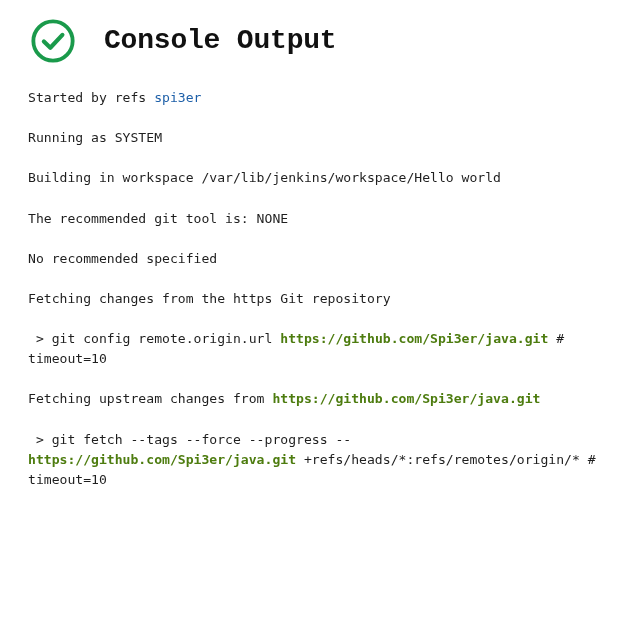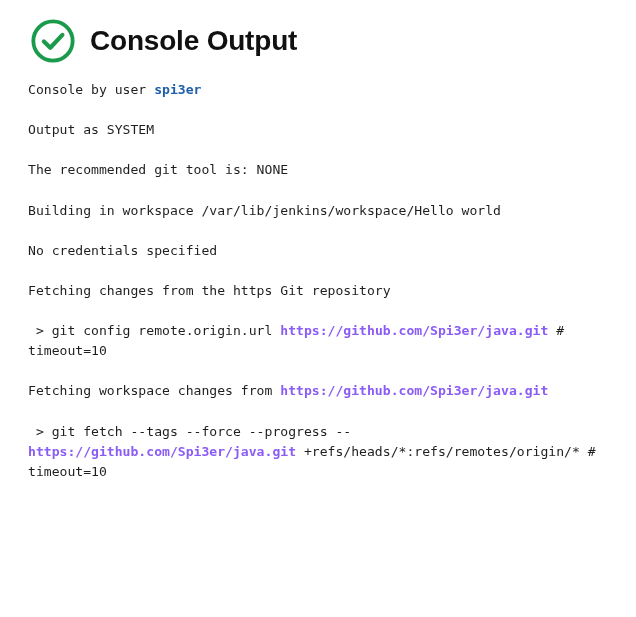--- a/index.html
+++ b/index.html
@@ -14,22 +14,23 @@
     color: #1a1a1a;
   }
   .page {
     width: 636px;
     box-sizing: border-box;
     padding: 14px 18px 8px 28px;
   }
   .header {
     display: flex;
     align-items: center;
-    gap: 14px;
-    margin: 4px 0 16px 2px;
+    gap: 28px;
+    margin: 4px 0 24px 2px;
+    font-family: Liberation Mono, monospace;
   }
   .check-icon {
     width: 46px;
     height: 46px;
     flex: 0 0 46px;
     display: block;
   }
   .title {
     font-size: 28px;
     font-weight: bold;
@@ -44,52 +45,52 @@
     line-height: 20.1px;
     color: #1f1f1f;
     white-space: pre-wrap;
     word-break: break-word;
   }
   .console .ln {
     display: block;
   }
   .console a,
   .console .lnk {
-    color: #8b5cf6;
+    color: #4d7c0f;
     font-weight: bold;
     text-decoration: none;
   }
   .console .user {
     color: #1d5fa8;
-    font-weight: bold;
+    font-weight: normal;
   }
 </style>
 </head>
 <body>
 
 <div class="page">
 
   <div class="header">
     <span class="icon-wrap">
       <svg class="check-icon" viewBox="0 0 48 48" xmlns="http://www.w3.org/2000/svg" aria-hidden="true">
         <circle cx="24" cy="24" r="20.5" fill="none" stroke="#1a9a4b" stroke-width="4"></circle>
         <path d="M14.5 24.5 L21.2 31 L33.8 17.6" fill="none" stroke="#1a9a4b" stroke-width="4.4" stroke-linecap="round" stroke-linejoin="round"></path>
       </svg>
     </span>
     <div class="title">Console Output</div>
   </div>
 
-  <pre class="console" id="console-log"><span class="ln"><span>Console by user </span><span class="user">spi3er</span></span>
-<span class="ln"><span>Output as SYSTEM</span></span>
+  <pre class="console" id="console-log"><span class="ln"><span>Started by refs </span><span class="user">spi3er</span></span>
+<span class="ln"><span>Running as SYSTEM</span></span>
+<span class="ln"><span>Building in workspace /var/lib/jenkins/workspace/Hello world</span></span>
 <span class="ln"><span>The recommended git tool is: NONE</span></span>
-<span class="ln"><span>Building in workspace /var/lib/jenkins/workspace/Hello world</span></span>
-<span class="ln"><span>No credentials specified</span></span>
+<span class="ln"><span>No recommended specified</span></span>
 <span class="ln"><span>Fetching changes from the https Git repository</span></span>
 <span class="ln"><span> &gt; git config remote.origin.url </span><a class="lnk" href="#">https://github.com/Spi3er/java.git</a><span> # timeout=10</span></span>
-<span class="ln"><span>Fetching workspace changes from </span><a class="lnk" href="#">https://github.com/Spi3er/java.git</a></span>
+<span class="ln"><span>Fetching upstream changes from </span><a class="lnk" href="#">https://github.com/Spi3er/java.git</a></span>
 <span class="ln"><span> &gt; git fetch --tags --force --progress -- </span><a class="lnk" href="#">https://github.com/Spi3er/java.git</a><span> +refs/heads/*:refs/remotes/origin/* # timeout=10</span></span>
 
 
 
 
 
 
 
 
 

